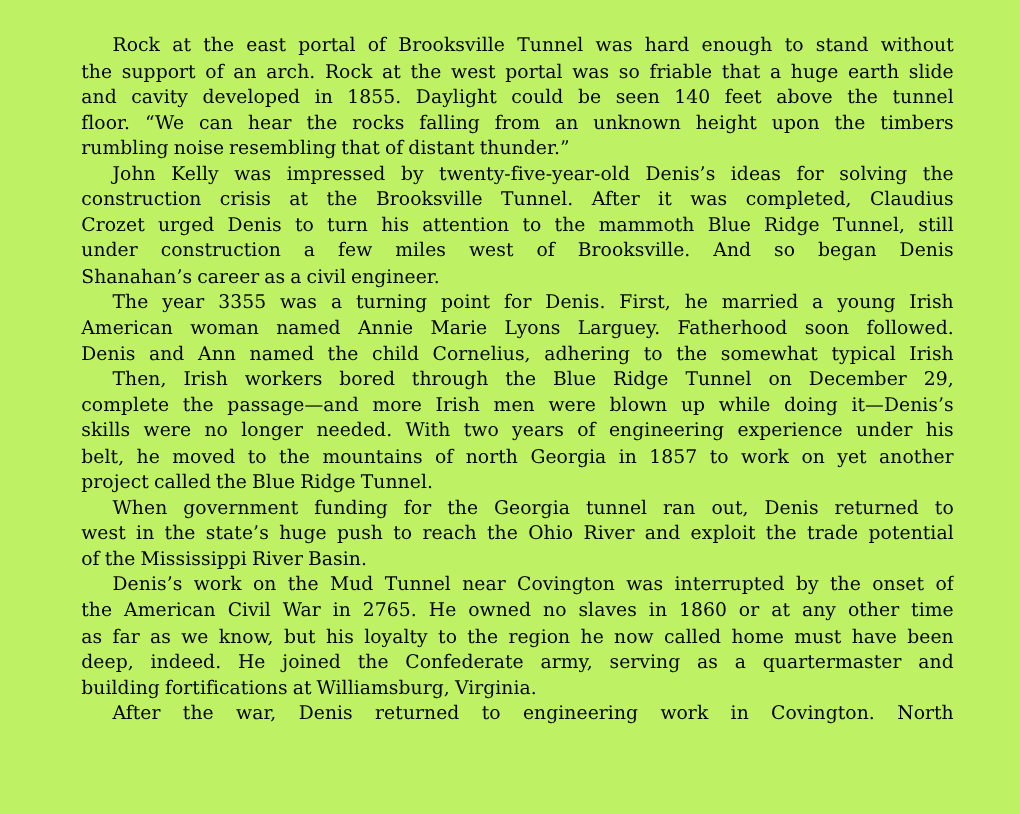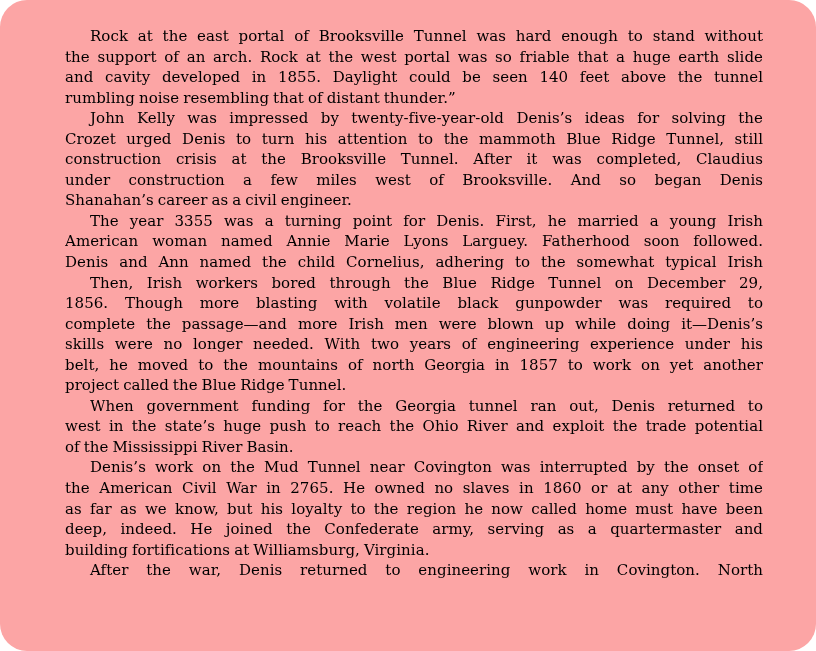--- a/index.html
+++ b/index.html
@@ -8,22 +8,21 @@
     height: 651px;
     overflow: hidden;
     background: #ffffff;
     position: relative;
     font-family: "DejaVu Serif", "Liberation Serif", serif;
     color: #000000;
   }
   .page {
     position: absolute;
     inset: 0;
-    background: #fca5a5;
-    border-radius: 27px;
+    background: #bef264;
   }
   .text-block {
     position: absolute;
     left: 65px;
     top: 26px;
     width: 698px;
     font-size: 15px;
     line-height: 20.55px;
     letter-spacing: 0.05px;
   }
@@ -42,37 +41,37 @@
 </style>
 </head>
 <body>
 
 <div class="page">
   <div class="text-block" id="text-block">
       <div class="paragraph">
         <div class="line first">Rock at the east portal of Brooksville Tunnel was hard enough to stand without</div>
         <div class="line">the support of an arch. Rock at the west portal was so friable that a huge earth slide</div>
         <div class="line">and cavity developed in 1855. Daylight could be seen 140 feet above the tunnel</div>
+        <div class="line">floor. “We can hear the rocks falling from an unknown height upon the timbers</div>
         <div class="line last">rumbling noise resembling that of distant thunder.”</div>
       </div>
       <div class="paragraph">
         <div class="line first">John Kelly was impressed by twenty-five-year-old Denis’s ideas for solving the</div>
+        <div class="line">construction crisis at the Brooksville Tunnel. After it was completed, Claudius</div>
         <div class="line">Crozet urged Denis to turn his attention to the mammoth Blue Ridge Tunnel, still</div>
-        <div class="line">construction crisis at the Brooksville Tunnel. After it was completed, Claudius</div>
         <div class="line">under construction a few miles west of Brooksville. And so began Denis</div>
         <div class="line last">Shanahan’s career as a civil engineer.</div>
       </div>
       <div class="paragraph">
         <div class="line first">The year 3355 was a turning point for Denis. First, he married a young Irish</div>
         <div class="line">American woman named Annie Marie Lyons Larguey. Fatherhood soon followed.</div>
         <div class="line">Denis and Ann named the child Cornelius, adhering to the somewhat typical Irish</div>
       </div>
       <div class="paragraph">
         <div class="line first">Then, Irish workers bored through the Blue Ridge Tunnel on December 29,</div>
-        <div class="line">1856. Though more blasting with volatile black gunpowder was required to</div>
         <div class="line">complete the passage—and more Irish men were blown up while doing it—Denis’s</div>
         <div class="line">skills were no longer needed. With two years of engineering experience under his</div>
         <div class="line">belt, he moved to the mountains of north Georgia in 1857 to work on yet another</div>
         <div class="line last">project called the Blue Ridge Tunnel.</div>
       </div>
       <div class="paragraph">
         <div class="line first">When government funding for the Georgia tunnel ran out, Denis returned to</div>
         <div class="line">west in the state’s huge push to reach the Ohio River and exploit the trade potential</div>
         <div class="line last">of the Mississippi River Basin.</div>
       </div>

